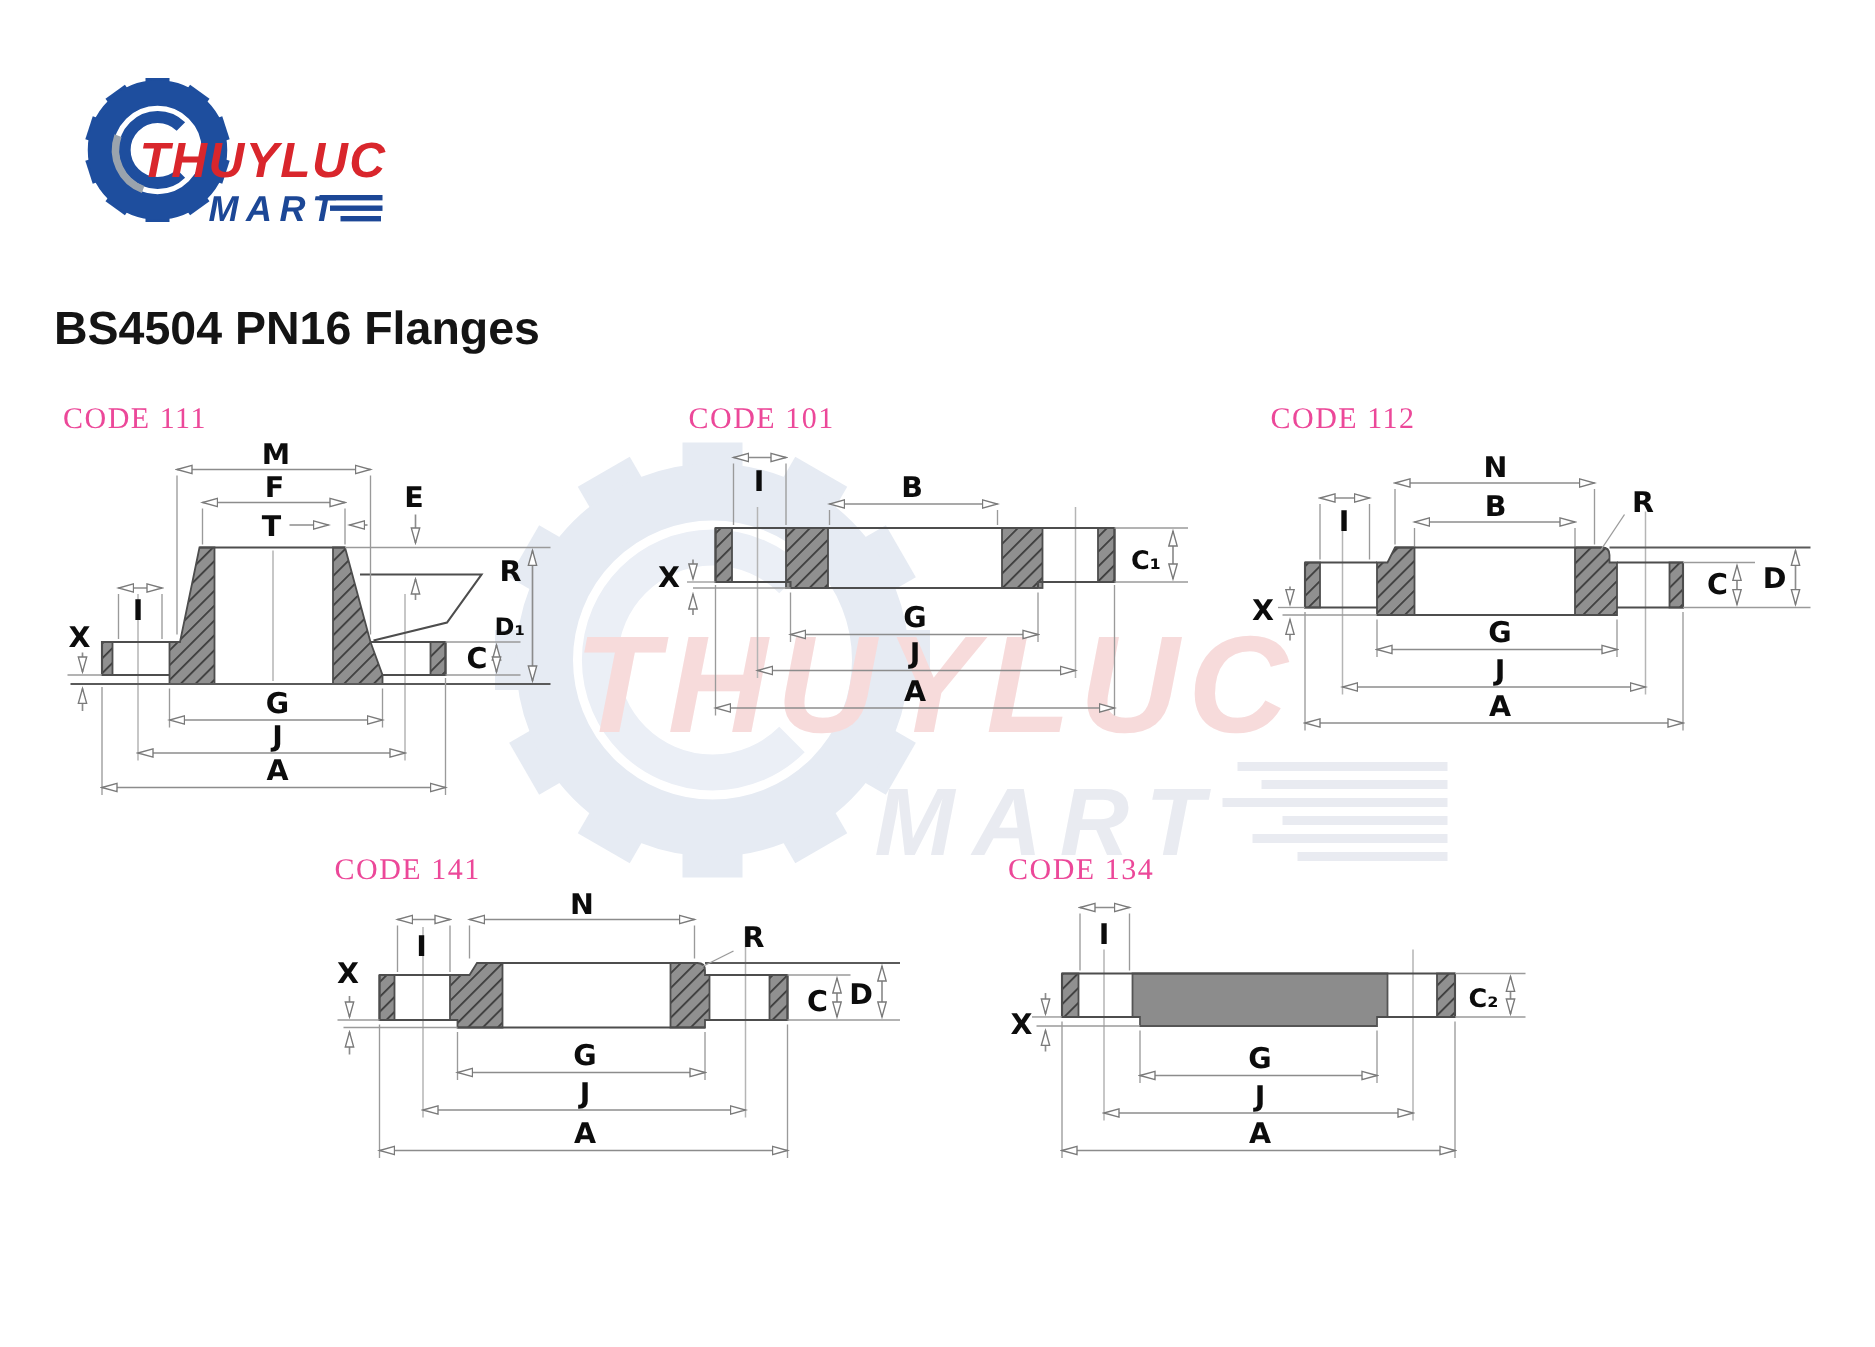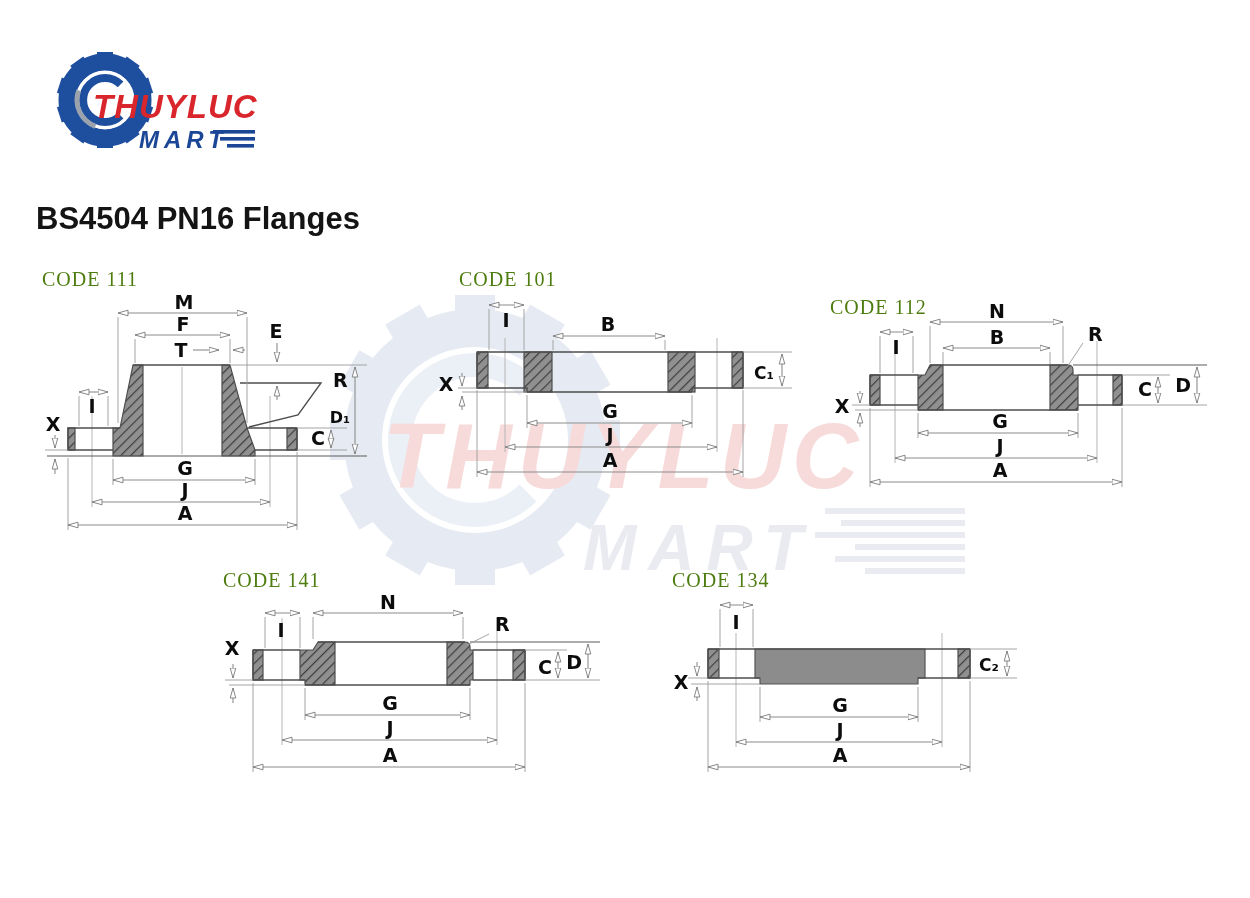--- a/index.html
+++ b/index.html
@@ -15,21 +15,21 @@
   
   .page-title{position:absolute;left:0;top:180px;width:100%;text-align:left;
               font:bold 31px "Liberation Sans",sans-serif;color:#141414;letter-spacing:0px;margin-left:36px;}
   
   .watermark{position:absolute;left:250px;top:210px;pointer-events:none;}
   .wm-brand{font:italic 900 92px "Liberation Sans",sans-serif;letter-spacing:6px;}
   .wm-mart{font:italic 700 64px "Liberation Sans",sans-serif;letter-spacing:12px;}
   
   .diagram{position:absolute;}
   .code-label{position:absolute;top:0;font:20px "Liberation Serif","DejaVu Serif",serif;
-              color:#4d7c0f;letter-spacing:1px;white-space:nowrap;}
+              color:#ec4899;letter-spacing:1px;white-space:nowrap;}
   .diagram svg{position:absolute;left:0;}
   .dlabel{font:bold 19px "DejaVu Sans","Liberation Sans",sans-serif;fill:#0c0c0c;}
   .objline{stroke:#4d4d4d;stroke-width:1.4;fill:none;}
   .dim{stroke:#8c8c8c;stroke-width:1.1;fill:none;}
   .ext{stroke:#9a9a9a;stroke-width:0.9;fill:none;}
   .cl{stroke:#b5b5b5;stroke-width:1;fill:none;}
   .hatchshape{fill:url(#hatch);stroke:#4d4d4d;stroke-width:1.2;}
 </style>
 </head>
 <body>
@@ -217,21 +217,21 @@
         <text class="dlabel" x="26" y="98">X</text>
         <text class="dlabel" x="344" y="86" style="font-size:17px">C₁</text>
         <text class="dlabel" x="190" y="125">G</text>
         <text class="dlabel" x="190" y="149">J</text>
         <text class="dlabel" x="190" y="174">A</text>
       </g>
     </svg>
   </div>
 
   <div class="diagram" style="left:825px;top:268px;width:425px;height:240px;">
-    <div class="code-label" style="left:5px;margin-top:28px;">CODE 112</div>
+    <div class="code-label" style="left:22px;">CODE 112</div>
     <svg style="top:25px;" width="425" height="207" viewBox="0 0 425 207">
       <g>
         <rect class="hatchshape" x="45" y="82" width="10" height="30"></rect>
         <rect class="hatchshape" x="288" y="82" width="9" height="30"></rect>
         <path class="hatchshape" d="M105,72 L118,72 L118,117 L93,117 L93,82 L100,82 Z"></path>
         <path class="hatchshape" d="M225,72 L243,72 Q248,72 248,77 L248,82 L253,82 L253,117 L225,117 Z"></path>
         <line class="cl" x1="70" y1="48" x2="70" y2="170"></line>
         <line class="cl" x1="272" y1="48" x2="272" y2="170"></line>
         <path class="objline" d="M105,72 L243,72"></path>
         <line x1="248" y1="72" x2="382" y2="72" stroke="#5a5a5a" stroke-width="1.2"></line>

